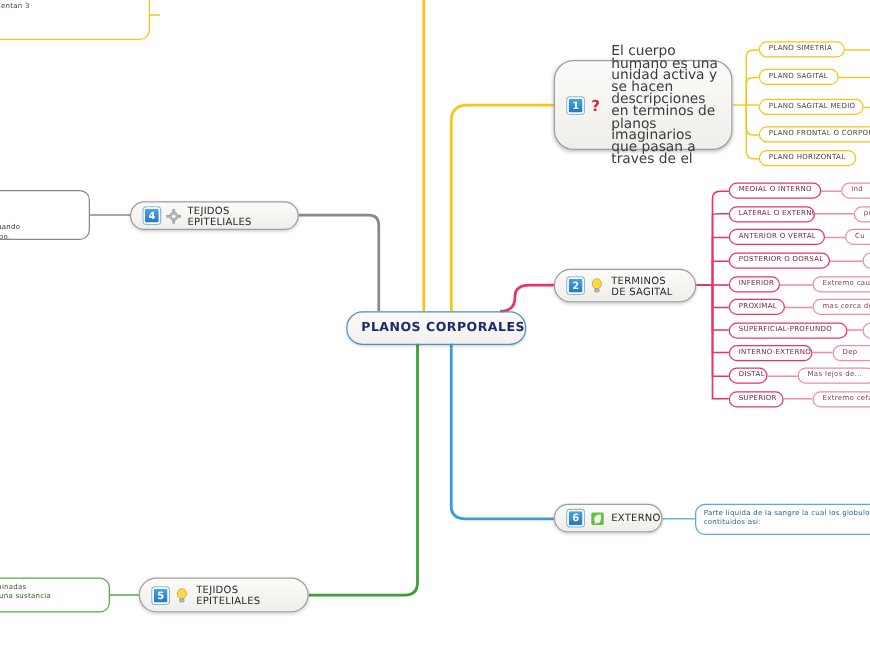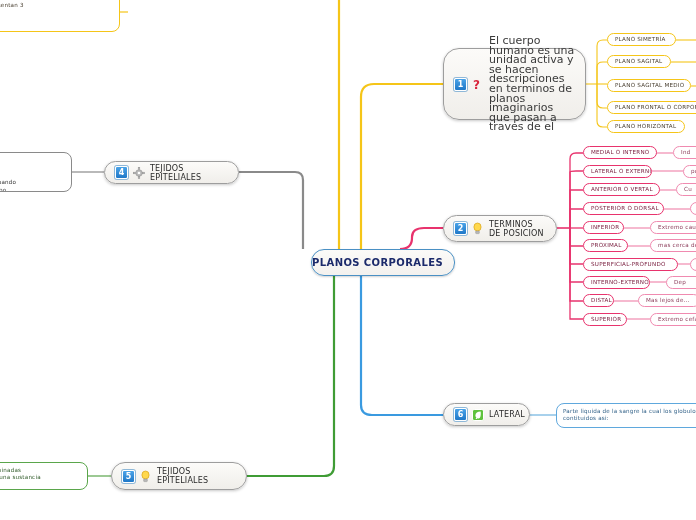--- a/index.html
+++ b/index.html
@@ -15,23 +15,22 @@
 
   
   .central{
     position:absolute;
     left:277px;top:249px;
     width:142px;height:25px;
     border:1px solid #4a90c4;
     border-radius:13px;
     background:linear-gradient(to bottom,#fbfaf8 0%,#f3f1ee 100%);
     box-shadow:0 1px 2px rgba(0,0,0,.18);
-    display:flex;align-items:center;justify-content:flex-start;
+    display:flex;align-items:center;justify-content:flex-end;
     z-index:6;
-    margin-left:34px;
   }
   .central span{
     font-size:10px;font-weight:bold;color:#1b2a6b;letter-spacing:.4px;
     white-space:nowrap;
   }
 
   
   .mainnode{
     position:absolute;
     border:1px solid #9d9d9d;
@@ -198,21 +197,21 @@
   </div>
 
   <div class="mainnode" style="left:443px;top:215px;width:114px;height:27px;">
     <div class="badge">2</div>
     <div class="icn">
       <svg width="11" height="13" viewBox="0 0 11 13">
         <ellipse cx="5.5" cy="5" rx="3.6" ry="4" fill="#ffd84d" stroke="#d8a41a" stroke-width=".7"></ellipse>
         <rect x="3.7" y="9" width="3.6" height="2.6" rx=".6" fill="#b9b9b9" stroke="#8e8e8e" stroke-width=".5"></rect>
       </svg>
     </div>
-    <div class="lbl" style="white-space:pre-line;">TERMINOS DE POSICION</div>
+    <div class="lbl" style="white-space:pre-line;">TERMINOS DE SAGITAL</div>
   </div>
 
   <div class="leaf pink" style="left:583px;top:146px;width:74px;height:13px;">
     <span>MEDIAL O INTERNO</span>
   </div>
   <div class="leaf pink" style="left:583px;top:165px;width:69px;height:13px;">
     <span>LATERAL O EXTERNO</span>
   </div>
   <div class="leaf pink" style="left:583px;top:183px;width:77px;height:13px;">
     <span>ANTERIOR O VERTAL</span>
@@ -312,21 +311,21 @@
   </div>
 
   <div class="mainnode" style="left:443px;top:403px;width:87px;height:23px;">
     <div class="badge" style="background:linear-gradient(to bottom,#4aa3e8 0%,#1f78c8 100%);">6</div>
     <div class="icn">
       <svg width="12" height="12" viewBox="0 0 12 12">
         <rect x="0.5" y="0.5" width="11" height="11" rx="1.6" fill="#5fc23d" stroke="#ffffff" stroke-width="1"></rect>
         <path d="M8.6 2.6c-3 0-5.2 1.5-5.2 4 0 .9.4 1.7 1 2.2l-.9 1.1h1.3l.5-.7c.4.2.9.3 1.4.3 2 0 2.4-4.3 1.9-6.9z" fill="#ffffff"></path>
       </svg>
     </div>
-    <div class="lbl">LATERAL</div>
+    <div class="lbl">EXTERNO</div>
   </div>
 
   <div class="note blue" style="left:556px;top:403px;width:160px;height:25px;">
     <p style="white-space:pre-line;">Parte liquida de la sangre la cual los globulos s
 contituidos asi:</p>
   </div>
 
   <div class="note yellow" style="left:-46px;top:-18px;width:166px;height:50px;">
     <p style="white-space:pre-line;">specializadas, semejantes y
 ealizan una funcion

